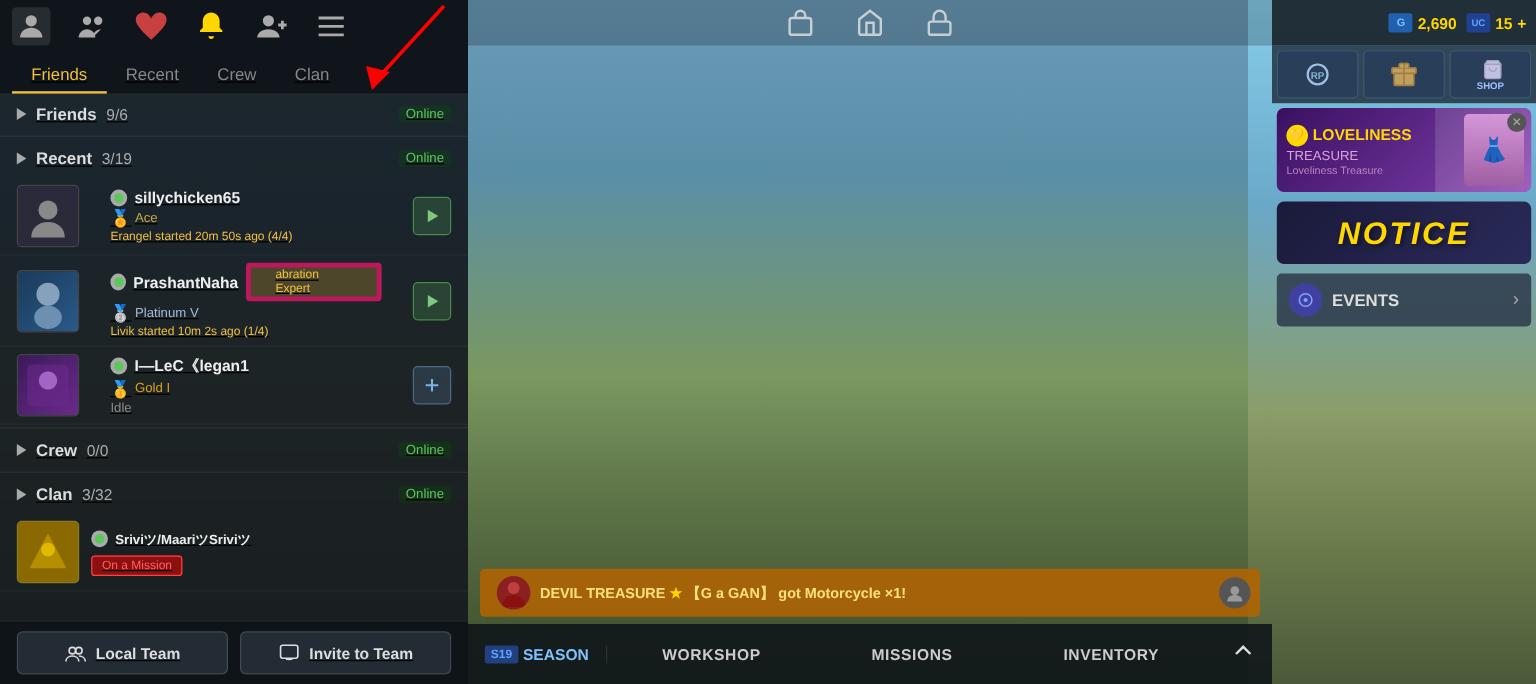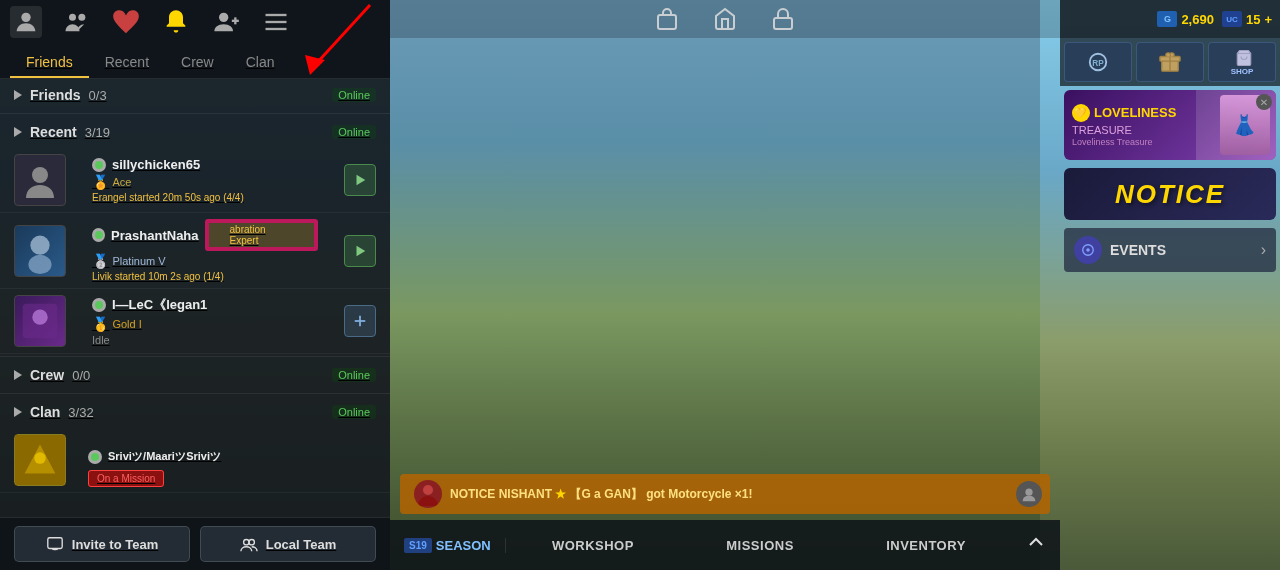--- a/index.html
+++ b/index.html
@@ -562,23 +562,23 @@
       display: flex;
       align-items: center;
       justify-content: center;
       cursor: pointer;
       opacity: 0.85;
     }
 
     
     .clan-item {
       display: flex;
-      align-items: flex-end;
+      align-items: center;
       padding: 6px 14px;
-      gap: 22px;
+      gap: 10px;
       border-bottom: 1px solid rgba(255,255,255,0.05);
     }
 
     .clan-avatar {
       width: 52px;
       height: 52px;
       border-radius: 4px;
       overflow: hidden;
       flex-shrink: 0;
       background: linear-gradient(135deg, #7A5A00, #C89A00);
@@ -689,21 +689,21 @@
     <div class="tab">Crew</div>
     <div class="tab">Clan</div>
   </div>
 
   <div class="content">
 
     <div class="section-header">
       <div class="section-header-left">
         <div class="triangle"></div>
         <span class="section-title">Friends</span>
-        <span class="section-count">0/3</span>
+        <span class="section-count">9/6</span>
       </div>
       <span class="online-badge">Online</span>
     </div>
 
     <div class="divider-line"></div>
 
     <div class="section-header">
       <div class="section-header-left">
         <div class="triangle"></div>
         <span class="section-title">Recent</span>
@@ -844,34 +844,34 @@
           <span class="mission-badge">On a Mission</span>
         </div>
       </div>
     </div>
 
   </div>
 
   <div class="bottom-bar">
     <div class="bottom-btn">
       <svg viewBox="0 0 20 20" width="18" height="18" fill="none" stroke="#ddd" stroke-width="1.5">
-        <rect x="2" y="3" width="16" height="12" rx="2"></rect>
-        <line x1="7" y1="16" x2="13" y2="16"></line>
-        <line x1="10" y1="15" x2="10" y2="17"></line>
-      </svg>
-      <span class="bottom-btn-text">Invite to Team</span>
-    </div>
-    <div class="bottom-btn">
-      <svg viewBox="0 0 20 20" width="18" height="18" fill="none" stroke="#ddd" stroke-width="1.5">
         <circle cx="7" cy="8" r="3"></circle>
         <circle cx="13" cy="8" r="3"></circle>
         <path d="M1 18c0-3 2.7-5 6-5s6 2 6 5"></path>
         <path d="M13 13c3.3 0 6 2 6 5"></path>
       </svg>
       <span class="bottom-btn-text">Local Team</span>
+    </div>
+    <div class="bottom-btn">
+      <svg viewBox="0 0 20 20" width="18" height="18" fill="none" stroke="#ddd" stroke-width="1.5">
+        <rect x="2" y="3" width="16" height="12" rx="2"></rect>
+        <line x1="7" y1="16" x2="13" y2="16"></line>
+        <line x1="10" y1="15" x2="10" y2="17"></line>
+      </svg>
+      <span class="bottom-btn-text">Invite to Team</span>
     </div>
   </div>
 </div>
 
 <div class="right-panel">
 
   <div class="currency-bar">
     <div class="currency-item">
       <div class="currency-icon">
         <span style="font-size:9px; color:#80C0FF; font-weight:bold;">G</span>
@@ -951,21 +951,21 @@
 </div>
 
 <div class="notif-feed">
   <div class="notif-icon">
     <svg viewBox="0 0 28 28" width="28" height="28">
       <circle cx="14" cy="10" r="5" fill="#C04040"></circle>
       <path d="M4 26c0-5.5 4.5-10 10-10s10 4.5 10 10" fill="#8B1010"></path>
     </svg>
   </div>
   <span class="notif-text">
-    <span>NOTICE NISHANT</span>
+    <span>DEVIL TREASURE</span>
     <span style="color:#FFD700;">★</span>
     <span>【G a GAN】</span>
     <span>got Motorcycle ×1!</span>
   </span>
   <div style="position:absolute; right:8px; top:50%; transform:translateY(-50%);">
     <div style="width:26px; height:26px; border-radius:50%; background:#555; display:flex; align-items:center; justify-content:center;">
       <svg viewBox="0 0 20 20" width="18" height="18" fill="#999">
           <circle cx="10" cy="8" r="4"></circle>
           <path d="M3 18c0-4 3-6 7-6s7 2 7 6"></path>
         </svg>

